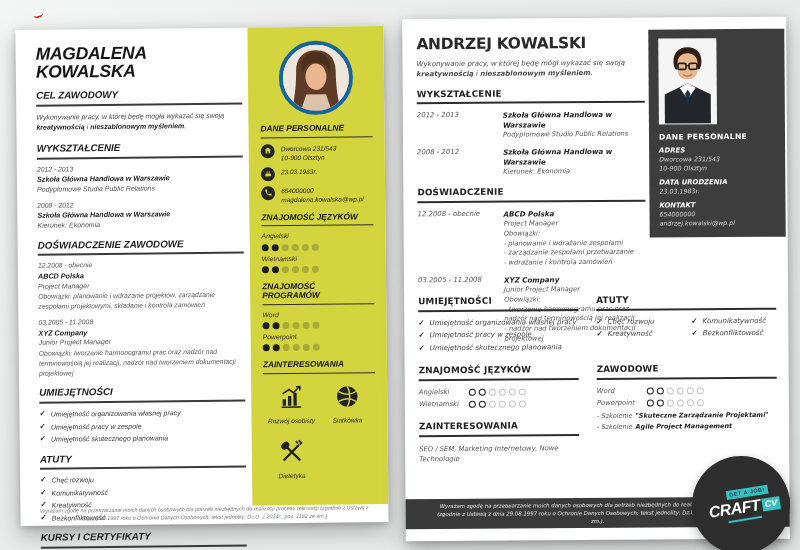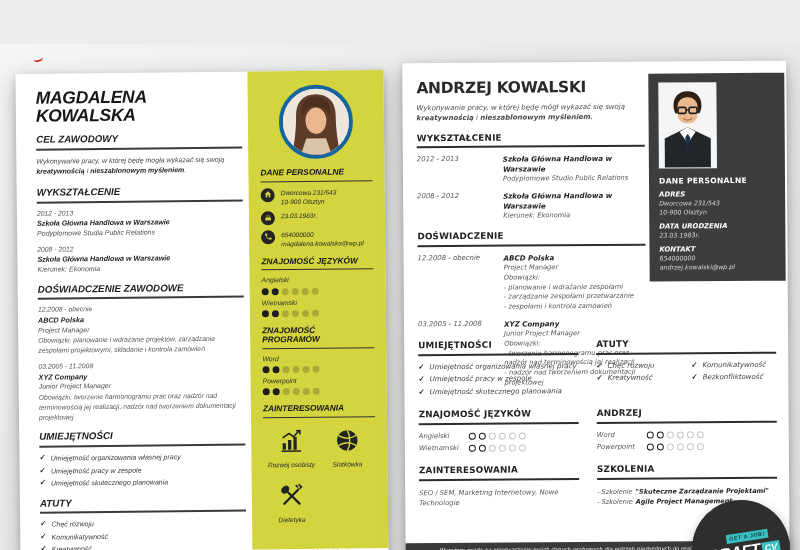--- a/index.html
+++ b/index.html
@@ -1,18 +1,18 @@
 <!DOCTYPE html>
 <html><head>
 <meta charset="utf-8">
 <style>
   html,body{margin:0;padding:0;}
   body{width:800px;height:550px;background:#ebecec;position:relative;overflow:hidden;
        font-family:"Liberation Sans",sans-serif;-webkit-font-smoothing:antialiased;}
-  .stage{position:absolute;inset:0;background:linear-gradient(135deg,#f4f5f5 0%,#e9eaea 40%,#e6e7e7 100%);margin-top:44px;}
+  .stage{position:absolute;inset:0;background:linear-gradient(135deg,#f4f5f5 0%,#e9eaea 40%,#e6e7e7 100%);}
 
   
   .page{position:absolute;background:#fff;box-shadow:0 8px 22px rgba(0,0,0,.28),0 2px 6px rgba(0,0,0,.18);}
   .left-page{left:18px;top:28px;width:368px;height:496px;transform:rotate(-0.6deg);}
   .right-page{left:404px;top:18px;width:384px;height:522px;transform:rotate(-0.4deg);}
 
   .red-mark{position:absolute;left:33px;top:11px;width:10px;height:5px;border-bottom:2px solid #d02c2c;
             border-radius:60%;transform:rotate(-14deg);z-index:5;}
 
   
@@ -320,21 +320,21 @@
 
       <div class="rh">DOŚWIADCZENIE</div>
       <div class="r-row">
         <div class="r-date">12.2008 - obecnie</div>
         <div class="r-det">
           <div class="r-school">ABCD Polska</div>
           <div class="r-role">Project Manager</div>
           <div class="r-duty">Obowiązki:</div>
           <div class="r-duty">- planowanie i wdrażanie zespołami</div>
           <div class="r-duty">- zarządzanie zespołami przetwarzanie</div>
-          <div class="r-duty">- zespołami i kontrola zamówień</div>
+          <div class="r-duty">- wdrażanie i kontrola zamówień</div>
         </div>
       </div>
       <div class="r-row">
         <div class="r-date">03.2005 - 11.2008</div>
         <div class="r-det">
           <div class="r-school">XYZ Company</div>
           <div class="r-role">Junior Project Manager</div>
           <div class="r-duty">Obowiązki:</div>
           <div class="r-duty">- tworzenie harmonogramu prac oraz nadzór nad terminowością jej realizacji</div>
           <div class="r-duty">- nadzór nad tworzeniem dokumentacji projektowej</div>
@@ -403,21 +403,21 @@
               <span class="ring on"></span>
               <span class="ring on"></span>
               <span class="ring"></span>
               <span class="ring"></span>
               <span class="ring"></span>
               <span class="ring"></span>
             </span>
         </div>
       </div>
       <div>
-        <div class="rh">ANDRZEJ</div>
+        <div class="rh">ZAWODOWE</div>
         <div class="rr">
           <span class="rr-label">Word</span>
           <span class="rings">
               <span class="ring on"></span>
               <span class="ring on"></span>
               <span class="ring"></span>
               <span class="ring"></span>
               <span class="ring"></span>
               <span class="ring"></span>
             </span>
@@ -433,21 +433,20 @@
               <span class="ring"></span>
             </span>
         </div>
       </div>
 
       <div>
         <div class="rh">ZAINTERESOWANIA</div>
         <div class="r-interests">SEO / SEM, Marketing Internetowy, Nowe Technologie</div>
       </div>
       <div>
-        <div class="rh">SZKOLENIA</div>
         <div class="r-course"><span>- Szkolenie</span><b>"Skuteczne Zarządzanie Projektami"</b></div>
         <div class="r-course"><span>- Szkolenie</span><b>Agile Project Management</b></div>
       </div>
     </div>
 
     <div class="rp-side">
       <div class="sp-photo">
         <svg viewBox="0 0 58 84">
           <rect width="58" height="84" fill="#f5f5f5"></rect>
           <path d="M29 8c-9 0-14 6-14 14 0 3 .8 6 2 8h24c1.2-2 2-5 2-8 0-8-5-14-14-14z" fill="#2f2013"></path>

